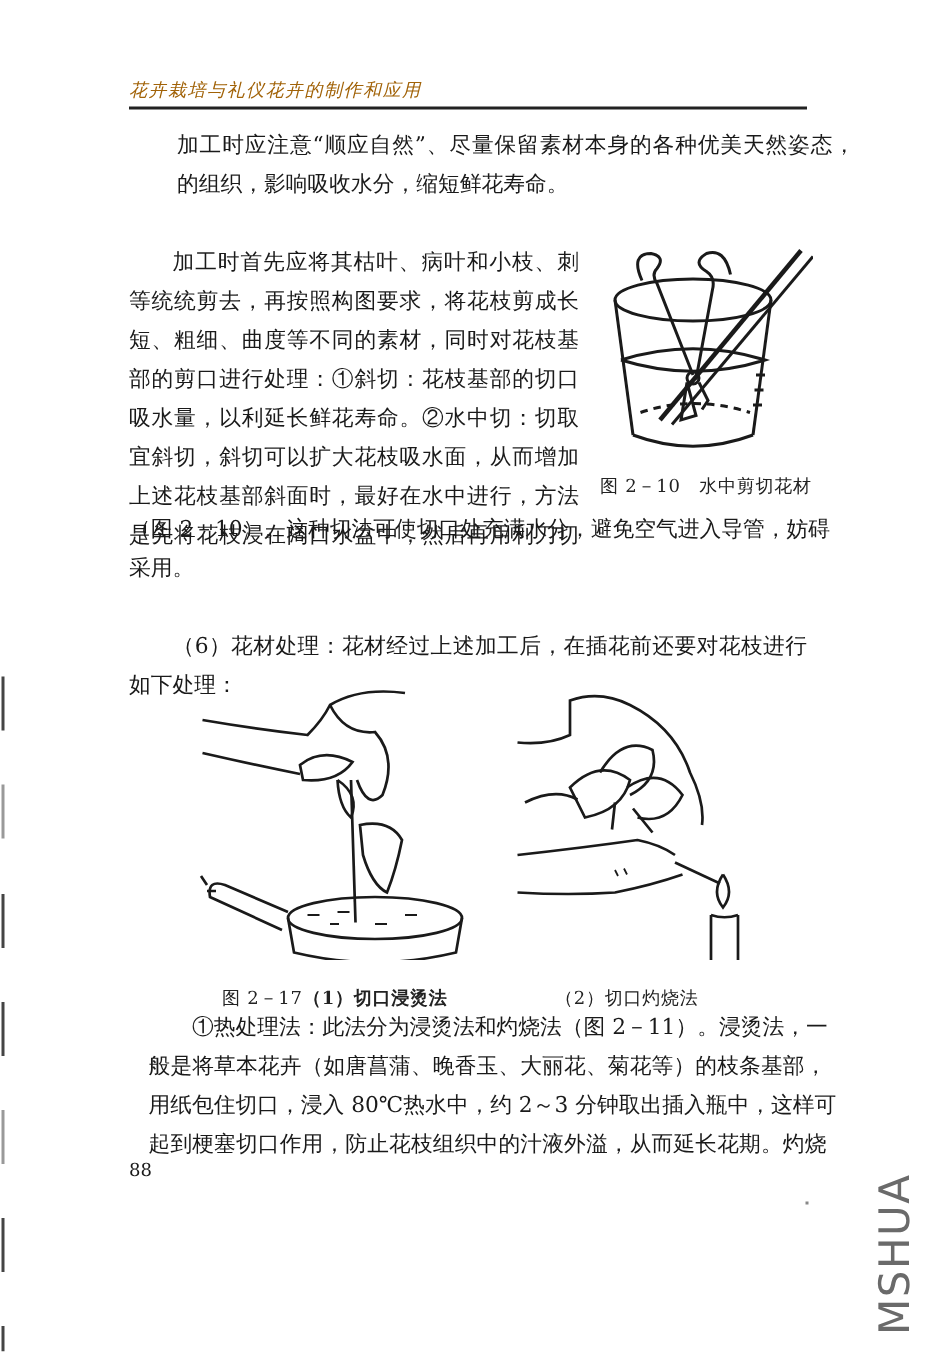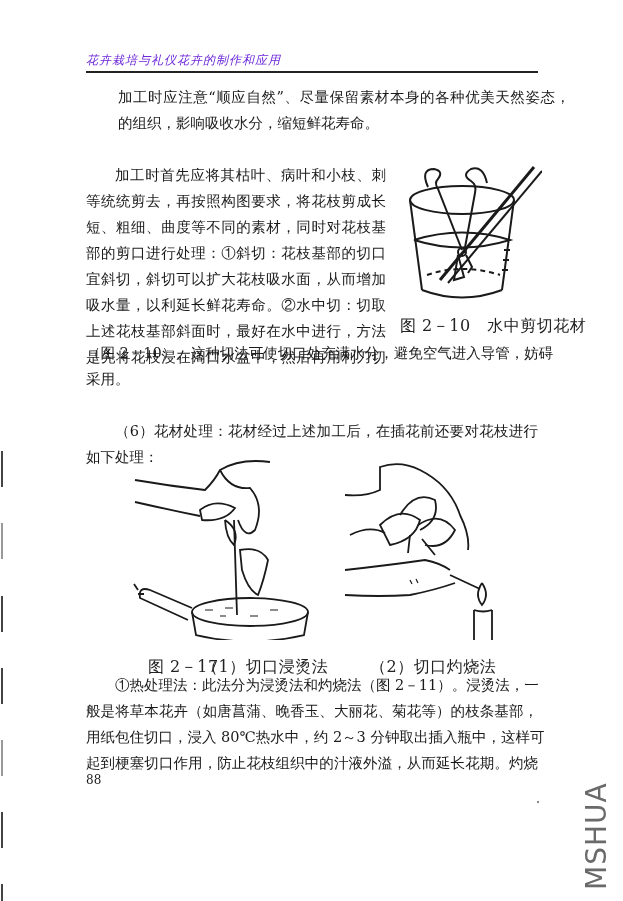--- a/index.html
+++ b/index.html
@@ -1,23 +1,23 @@
 <!DOCTYPE html>
 <html><head>
 <meta charset="utf-8">
 <style>
   html, body { margin:0; padding:0; }
   body { width:623px; height:901px; background:#ffffff; position:relative; overflow:hidden;
          font-family:"DejaVu Serif","Liberation Serif",serif; color:#1a1a1a; }
-  .header { position:absolute; left:86px; top:52px; font-size:12px; font-style:italic; letter-spacing:1px; color:#6d28d9; }
+  .header { position:absolute; left:86px; top:52px; font-size:12px; font-style:italic; letter-spacing:1px; color:#a16207; }
   .header-rule { position:absolute; left:86px; top:71px; width:452px; height:2px; background:#222; }
   .para { position:absolute; font-size:14.5px; line-height:26px; text-align:justify; }
   .line { display:block; white-space:nowrap; height:26px; }
   .line.justify { text-align:justify; text-align-last:justify; }
-  .caption { position:absolute; font-size:16px; color:#222; white-space:nowrap; letter-spacing:0.5px; }
+  .caption { position:absolute; font-size:12px; color:#222; white-space:nowrap; letter-spacing:0.5px; }
   .fig { position:absolute; }
   .page-num { position:absolute; left:86px; top:773px; font-size:12px; }
   .watermark { position:absolute; left:580px; top:890px; transform-origin:0 0; transform:rotate(-90deg);
                font-family:"DejaVu Sans","Liberation Sans",sans-serif; font-size:28px; color:#6a6a6a; letter-spacing:1px; }
   .bind-mark { position:absolute; left:1px; width:2px; background:#444; }
   .dot { position:absolute; left:537px; top:801px; width:2px; height:2px; background:#888; }
 </style>
 </head>
 <body>
 
@@ -27,22 +27,22 @@
 <div class="para" style="left:86px; top:84px; width:452px;margin-left:32px;">
   <span class="line justify">加工时应注意“顺应自然”、尽量保留素材本身的各种优美天然姿态，</span>
   <span class="line">的组织，影响吸收水分，缩短鲜花寿命。</span>
 </div>
 
 <div class="para" style="left:86px; top:162px; width:300px;">
   <span class="line justify" style="padding-left:29px;">加工时首先应将其枯叶、病叶和小枝、刺</span>
   <span class="line justify">等统统剪去，再按照构图要求，将花枝剪成长</span>
   <span class="line justify">短、粗细、曲度等不同的素材，同时对花枝基</span>
   <span class="line justify">部的剪口进行处理：①斜切：花枝基部的切口</span>
+  <span class="line justify">吸水量，以利延长鲜花寿命。②水中切：切取</span>
   <span class="line justify">宜斜切，斜切可以扩大花枝吸水面，从而增加</span>
-  <span class="line justify">吸水量，以利延长鲜花寿命。②水中切：切取</span>
   <span class="line justify">上述花枝基部斜面时，最好在水中进行，方法</span>
   <span class="line justify">是先将花枝浸在阔口水盆中，然后再用利刀切</span>
 </div>
 
 <div class="fig" style="left:392px; top:155px; width:150px; height:155px;">
   <svg width="150" height="155" viewBox="0 0 150 155" fill="none" stroke="#1a1a1a" stroke-width="2">
 
     <ellipse cx="70" cy="45" rx="52" ry="14"></ellipse>
     <path d="M18 45 L30 135"></path>
     <path d="M122 45 L110 135"></path>
@@ -115,24 +115,24 @@
 
     <path d="M110 120 L140 134"></path>
 
     <path d="M142 128 Q150 140 142 150 Q134 140 142 128"></path>
 
     <path d="M134 155 L134 185 M152 155 L152 185 M134 155 Q143 158 152 155"></path>
   </svg>
 </div>
 
 <div class="caption" style="left:148px; top:657px;">图 2－17</div>
-<div class="caption" style="left:202px; top:657px;">（1）切口浸烫法</div>
+<div class="caption" style="left:202px; top:657px;font-weight:bold;">（1）切口浸烫法</div>
 <div class="caption" style="left:370px; top:657px;">（2）切口灼烧法</div>
 
-<div class="para" style="left:86px; top:672px; width:452px;">
+<div class="para" style="left:99px; top:672px; width:452px;">
   <span class="line justify" style="padding-left:29px;">①热处理法：此法分为浸烫法和灼烧法（图 2－11）。浸烫法，一</span>
   <span class="line justify">般是将草本花卉（如唐菖蒲、晚香玉、大丽花、菊花等）的枝条基部，</span>
   <span class="line justify">用纸包住切口，浸入 80℃热水中，约 2～3 分钟取出插入瓶中，这样可</span>
   <span class="line justify">起到梗塞切口作用，防止花枝组织中的汁液外溢，从而延长花期。灼烧</span>
 </div>
 
 <div class="page-num">88</div>
 
 <div class="dot"></div>
 

